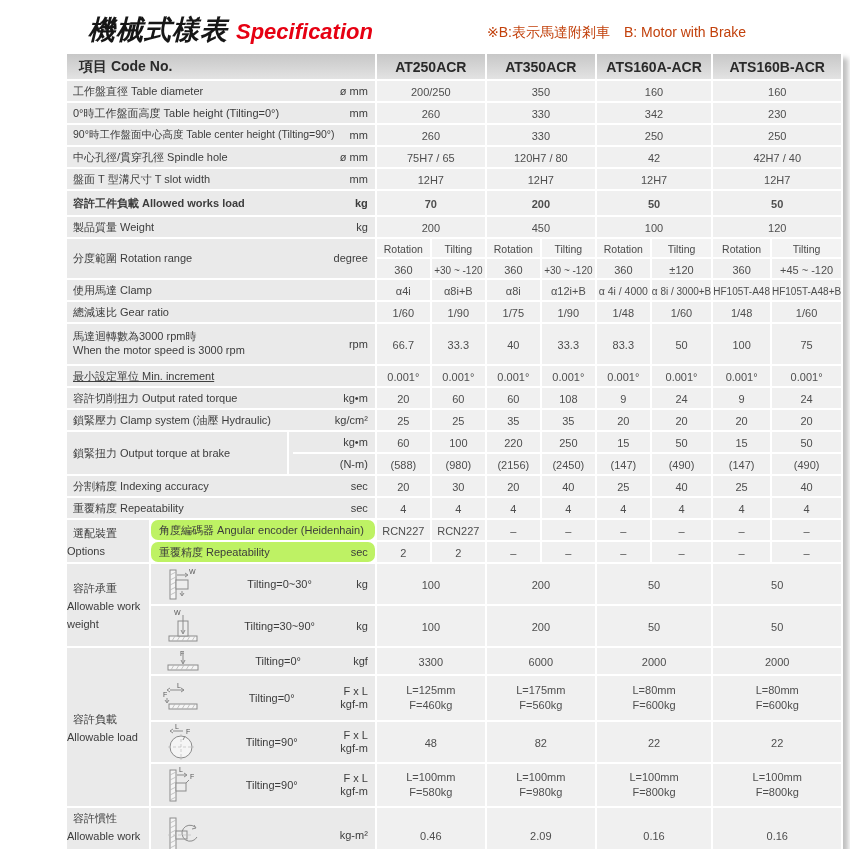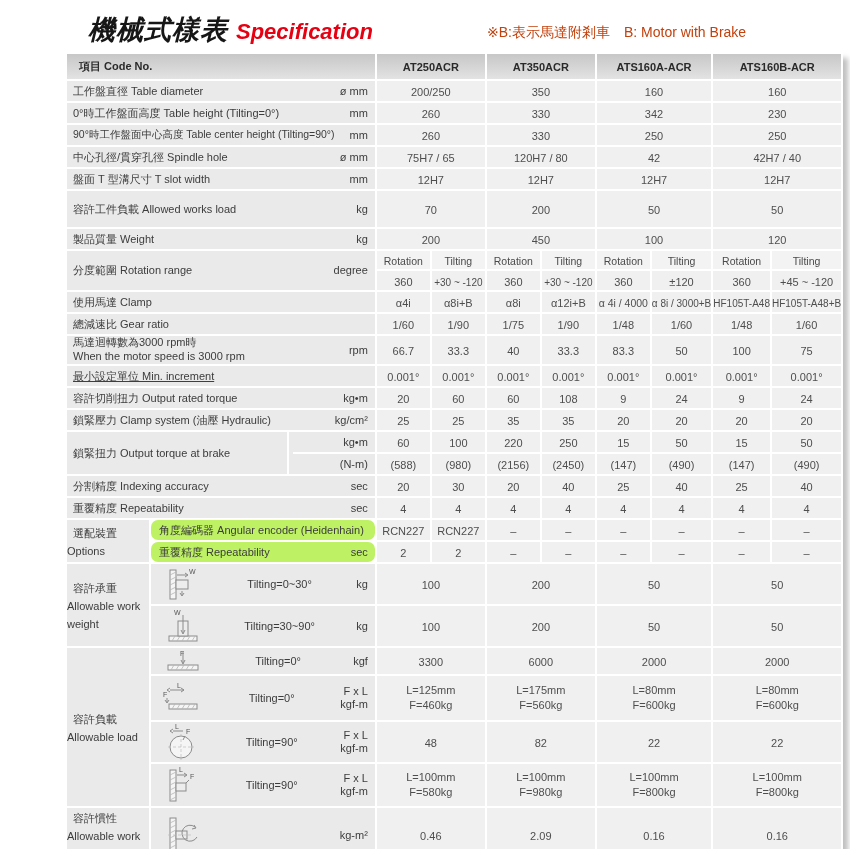--- a/index.html
+++ b/index.html
@@ -21,21 +21,21 @@
     table-layout:fixed;
     box-shadow:6px 5px 5px -1px rgba(0,0,0,0.25);
     background:#ffffff;
   }
   col.c-g{width:82px;}
   col.c-s{width:190px;}
   col.c-v{width:53px;}
   th,td{padding:0;margin:0;overflow:hidden;}
   th.hd{
     background:linear-gradient(180deg,#c7c7c7 0%,#d6d6d6 55%,#e3e3e3 100%);
-    font-size:11px;font-weight:bold;color:#2a2a2a;height:25px;white-space:nowrap;
+    font-size:14px;font-weight:bold;color:#2a2a2a;height:25px;white-space:nowrap;
   }
   th.hd-item{text-align:left;padding-left:12px;}
   td.lbl{background:#eaeaea;}
   td.lbl .lf{display:flex;align-items:center;justify-content:space-between;padding:0 7px 0 6px;}
   td.lbl .lf .lines{display:flex;flex-direction:column;align-items:flex-start;line-height:1.25;}
   .t{white-space:nowrap;display:inline-block;font-size:11px;color:#3c3c3c;}
   .unit{white-space:nowrap;font-size:11px;color:#3c3c3c;margin-left:4px;text-align:right;line-height:1.15;}
   td.val{background:#f0f0f0;text-align:center;vertical-align:middle;color:#4e4e4e;}
   td.val .t{font-size:11px;color:#4e4e4e;line-height:1.3;}
   td.sh{background:#f3f3f3;text-align:center;vertical-align:middle;}
@@ -145,21 +145,21 @@
           <div class="lf">
             <span class="t fit">盤面 T 型溝尺寸 T slot width</span>
             <span class="unit">mm</span>
           </div>
         </td>
         <td class="val" colspan="2"><span class="t fit">12H7</span></td>
         <td class="val" colspan="2"><span class="t fit">12H7</span></td>
         <td class="val" colspan="2"><span class="t fit">12H7</span></td>
         <td class="val" colspan="2"><span class="t fit">12H7</span></td>
       </tr>
-      <tr style="height: 36px;">
+      <tr style="height: 24px; font-weight: bold;">
         <td class="lbl" colspan="2">
           <div class="lf">
             <span class="t fit">容許工件負載 Allowed works load</span>
             <span class="unit">kg</span>
           </div>
         </td>
         <td class="val" colspan="2"><span class="t fit">70</span></td>
         <td class="val" colspan="2"><span class="t fit">200</span></td>
         <td class="val" colspan="2"><span class="t fit">50</span></td>
         <td class="val" colspan="2"><span class="t fit">50</span></td>
@@ -227,21 +227,21 @@
         </td>
         <td class="val"><span class="t fit">1/60</span></td>
         <td class="val"><span class="t fit">1/90</span></td>
         <td class="val"><span class="t fit">1/75</span></td>
         <td class="val"><span class="t fit">1/90</span></td>
         <td class="val"><span class="t fit">1/48</span></td>
         <td class="val"><span class="t fit">1/60</span></td>
         <td class="val"><span class="t fit">1/48</span></td>
         <td class="val"><span class="t fit">1/60</span></td>
       </tr>
-      <tr style="height: 28px;">
+      <tr style="height: 40px;">
         <td class="lbl" colspan="2">
           <div class="lf">
             <div class="lines">
               <span class="t fit">馬達迴轉數為3000 rpm時</span>
               <span class="t fit">When the motor speed is 3000 rpm</span>
             </div>
             <span class="unit">rpm</span>
           </div>
         </td>
         <td class="val"><span class="t fit">66.7</span></td>

